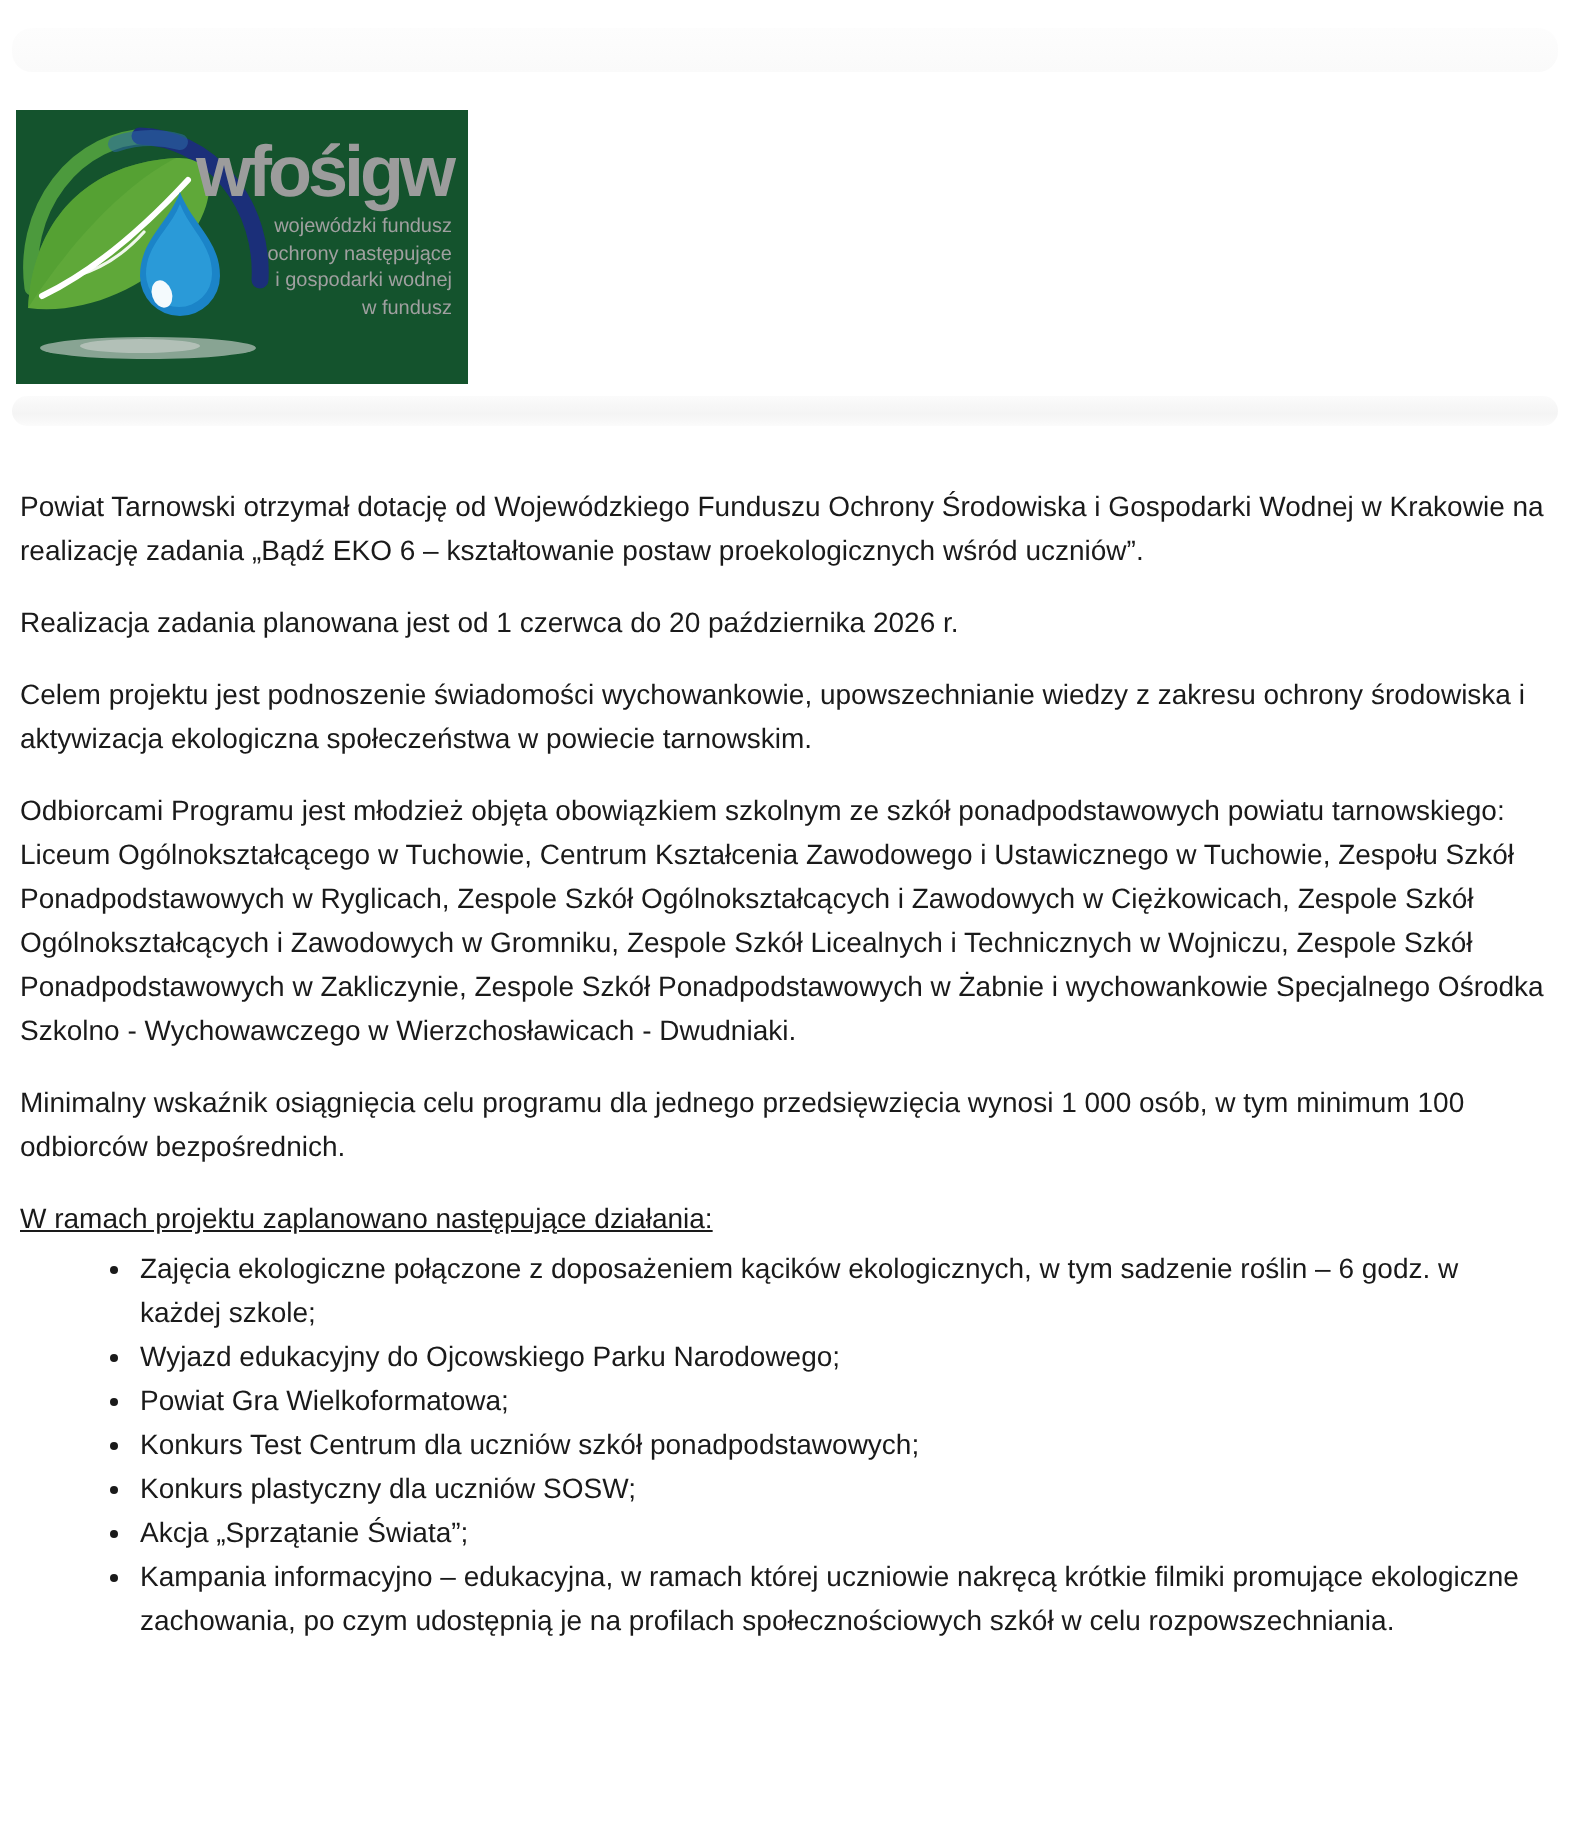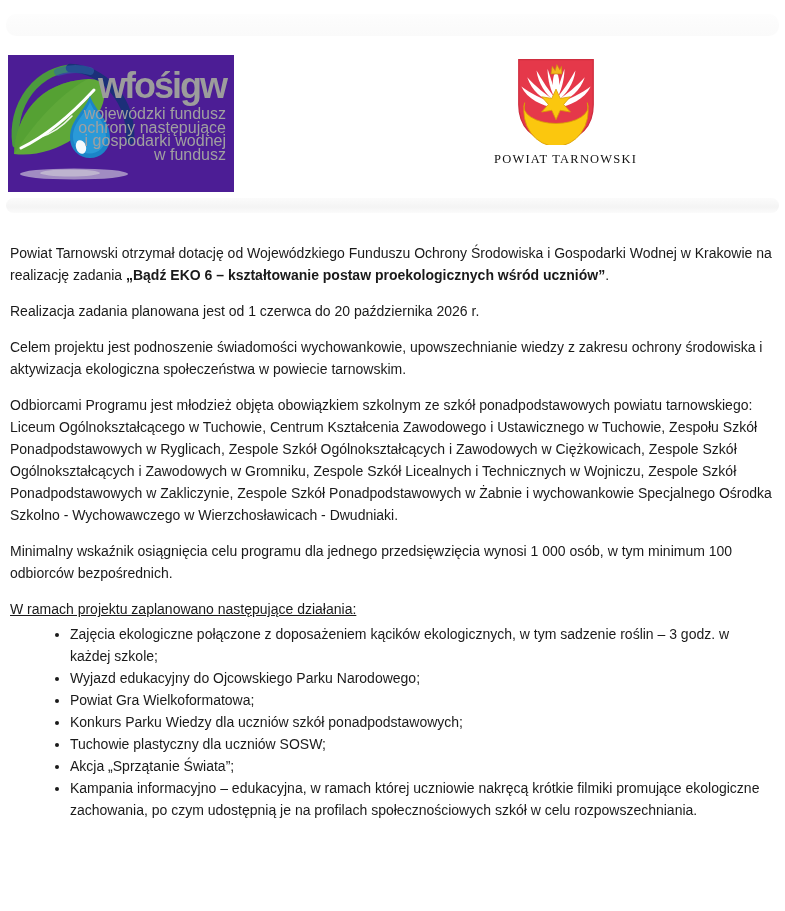--- a/index.html
+++ b/index.html
@@ -8,40 +8,40 @@
     font-family:"Liberation Sans","DejaVu Sans",sans-serif;
     color:#1a1a1a;
   }
   .band{position:absolute;left:6px;right:6px;border-radius:10px;}
   .band-top{top:14px;height:22px;background:linear-gradient(#fdfdfd,#fafafa);}
   .band-mid{top:198px;height:15px;background:linear-gradient(#fbfbfb,#f4f4f4 60%,#fbfbfb);}
 
   .header{position:relative;height:242px;}
 
   
-  .wfo-logo{position:absolute;left:8px;top:55px;width:226px;height:137px;background:#4c1d95;}
+  .wfo-logo{position:absolute;left:8px;top:55px;width:226px;height:137px;background:#14532d;}
   .wfo-graphic{position:absolute;left:0;top:3px;}
   .wfo-text{position:absolute;right:8px;top:14px;text-align:right;}
   .wfo-acronym{
     font-weight:bold;font-size:36px;line-height:34px;letter-spacing:-2px;
     color:#9c9c9c;font-family:"Liberation Sans",sans-serif;
   }
-  .wfo-sub{margin-top:4px;font-size:16px;line-height:13.5px;color:#a0a0a0;}
+  .wfo-sub{margin-top:4px;font-size:10px;line-height:13.5px;color:#a0a0a0;}
 
   
   .powiat-logo{position:absolute;left:494px;top:57px;width:124px;text-align:center;}
   .powiat-caption{
     margin-top:7px;font-family:"Liberation Serif","DejaVu Serif",serif;
     font-size:12.5px;letter-spacing:1.2px;color:#121212;white-space:nowrap;
   }
 
   
   .main{margin:0 10px;width:763px;font-size:14px;line-height:22px;}
   .main p{margin:0 0 14px 0;}
-  .main .bold{font-weight:bold;}
+  .main .bold{font-weight:normal;}
   ul.activities{margin:3px 0 14px 0;padding:0 0 0 60px;}
   ul.activities li{margin:0;padding:0;line-height:22px;}
 </style>
 </head>
 <body>
 
 <div class="band band-top"></div>
 
 <div class="header">
 
@@ -71,70 +71,43 @@
       <div class="wfo-acronym">wfośigw</div>
       <div class="wfo-sub">
         <div>wojewódzki fundusz</div>
         <div>ochrony następujące</div>
         <div>i gospodarki wodnej</div>
         <div>w fundusz</div>
       </div>
     </div>
   </div>
 
-  <div class="powiat-logo">
-    <svg width="88" height="88" viewBox="0 0 100 104" aria-hidden="true" style="display:block;margin:0 auto;">
-
-      <path d="M6 3 H94 V56 C94 86 74 98 50 102 C26 98 6 86 6 56 Z" fill="#e5384a" stroke="#cf2d3f" stroke-width="1.5"></path>
-
-      <path d="M13 54 A38 42 0 1 0 87 54 A38 20 0 1 1 13 54 Z" fill="#fbc70e" stroke="#d99e06" stroke-width="1"></path>
-
-      <g fill="#ffffff">
-        <path d="M48 60 C34 58 16 50 9 35 C20 43 34 50 48 55 Z"></path>
-        <path d="M48 56 C34 50 21 40 16 24 C25 34 38 45 48 51 Z"></path>
-        <path d="M48 52 C38 44 29 32 27 16 C34 28 42 41 49 48 Z"></path>
-        <path d="M49 50 C44 40 40 28 40 14 C44 26 48 38 51 47 Z"></path>
-
-        <path d="M52 60 C66 58 84 50 91 35 C80 43 66 50 52 55 Z"></path>
-        <path d="M52 56 C66 50 79 40 84 24 C75 34 62 45 52 51 Z"></path>
-        <path d="M52 52 C62 44 71 32 73 16 C66 28 58 41 51 48 Z"></path>
-        <path d="M51 50 C56 40 60 28 60 14 C56 26 52 38 49 47 Z"></path>
-
-        <path d="M50 52 C46 42 45 30 47.5 22 C49 18 51 18 52.5 22 C55 30 54 42 50 52 Z"></path>
-      </g>
-
-      <path d="M44 20 L45.5 11 L49 16 L51 9 L54.5 15 L56.5 11 L57 20 Z" fill="#f3b81e" stroke="#c98a10" stroke-width="0.8"></path>
-
-      <path d="M50 38 L55 49 L67 47 L59 56 L67 65 L55 63 L50 74 L45 63 L33 65 L41 56 L33 47 L45 49 Z" fill="#fbc70e" stroke="#d99e06" stroke-width="1"></path>
-    </svg>
-    <div class="powiat-caption">POWIAT TARNOWSKI</div>
-  </div>
 
 </div>
 
 <div class="band band-mid"></div>
 
 <div class="main">
 
   <p><span>Powiat Tarnowski otrzymał dotację od Wojewódzkiego Funduszu Ochrony Środowiska i Gospodarki Wodnej w Krakowie na realizację zadania </span><span class="bold">„Bądź EKO 6 – kształtowanie postaw proekologicznych wśród uczniów”</span><span>.</span></p>
 
   <p>Realizacja zadania planowana jest od 1 czerwca do 20 października 2026 r.</p>
 
   <p>Celem projektu jest podnoszenie świadomości wychowankowie, upowszechnianie wiedzy z zakresu ochrony środowiska i aktywizacja ekologiczna społeczeństwa w powiecie tarnowskim.</p>
 
   <p>Odbiorcami Programu jest młodzież objęta obowiązkiem szkolnym ze szkół ponadpodstawowych powiatu tarnowskiego: Liceum Ogólnokształcącego w Tuchowie, Centrum Kształcenia Zawodowego i Ustawicznego w Tuchowie, Zespołu Szkół Ponadpodstawowych w Ryglicach, Zespole Szkół Ogólnokształcących i Zawodowych w Ciężkowicach, Zespole Szkół Ogólnokształcących i Zawodowych w Gromniku, Zespole Szkół Licealnych i Technicznych w Wojniczu, Zespole Szkół Ponadpodstawowych w Zakliczynie, Zespole Szkół Ponadpodstawowych w Żabnie i wychowankowie Specjalnego Ośrodka Szkolno - Wychowawczego w Wierzchosławicach - Dwudniaki.</p>
 
   <p>Minimalny wskaźnik osiągnięcia celu programu dla jednego przedsięwzięcia wynosi 1 000 osób, w tym minimum 100 odbiorców bezpośrednich.</p>
 
   <p style="margin-bottom:0;text-decoration:underline;">W ramach projektu zaplanowano następujące działania:</p>
 
   <ul class="activities">
-      <li>Zajęcia ekologiczne połączone z doposażeniem kącików ekologicznych, w tym sadzenie roślin – 3 godz. w każdej szkole;</li>
+      <li>Zajęcia ekologiczne połączone z doposażeniem kącików ekologicznych, w tym sadzenie roślin – 6 godz. w każdej szkole;</li>
       <li>Wyjazd edukacyjny do Ojcowskiego Parku Narodowego;</li>
       <li>Powiat Gra Wielkoformatowa;</li>
-      <li>Konkurs Parku Wiedzy dla uczniów szkół ponadpodstawowych;</li>
-      <li>Tuchowie plastyczny dla uczniów SOSW;</li>
+      <li>Konkurs Test Centrum dla uczniów szkół ponadpodstawowych;</li>
+      <li>Konkurs plastyczny dla uczniów SOSW;</li>
       <li>Akcja „Sprzątanie Świata”;</li>
       <li>Kampania informacyjno – edukacyjna, w ramach której uczniowie nakręcą krótkie filmiki promujące ekologiczne zachowania, po czym udostępnią je na profilach społecznościowych szkół w celu rozpowszechniania.</li>
     </ul>
 
 
 </div>
 
 </body></html>

